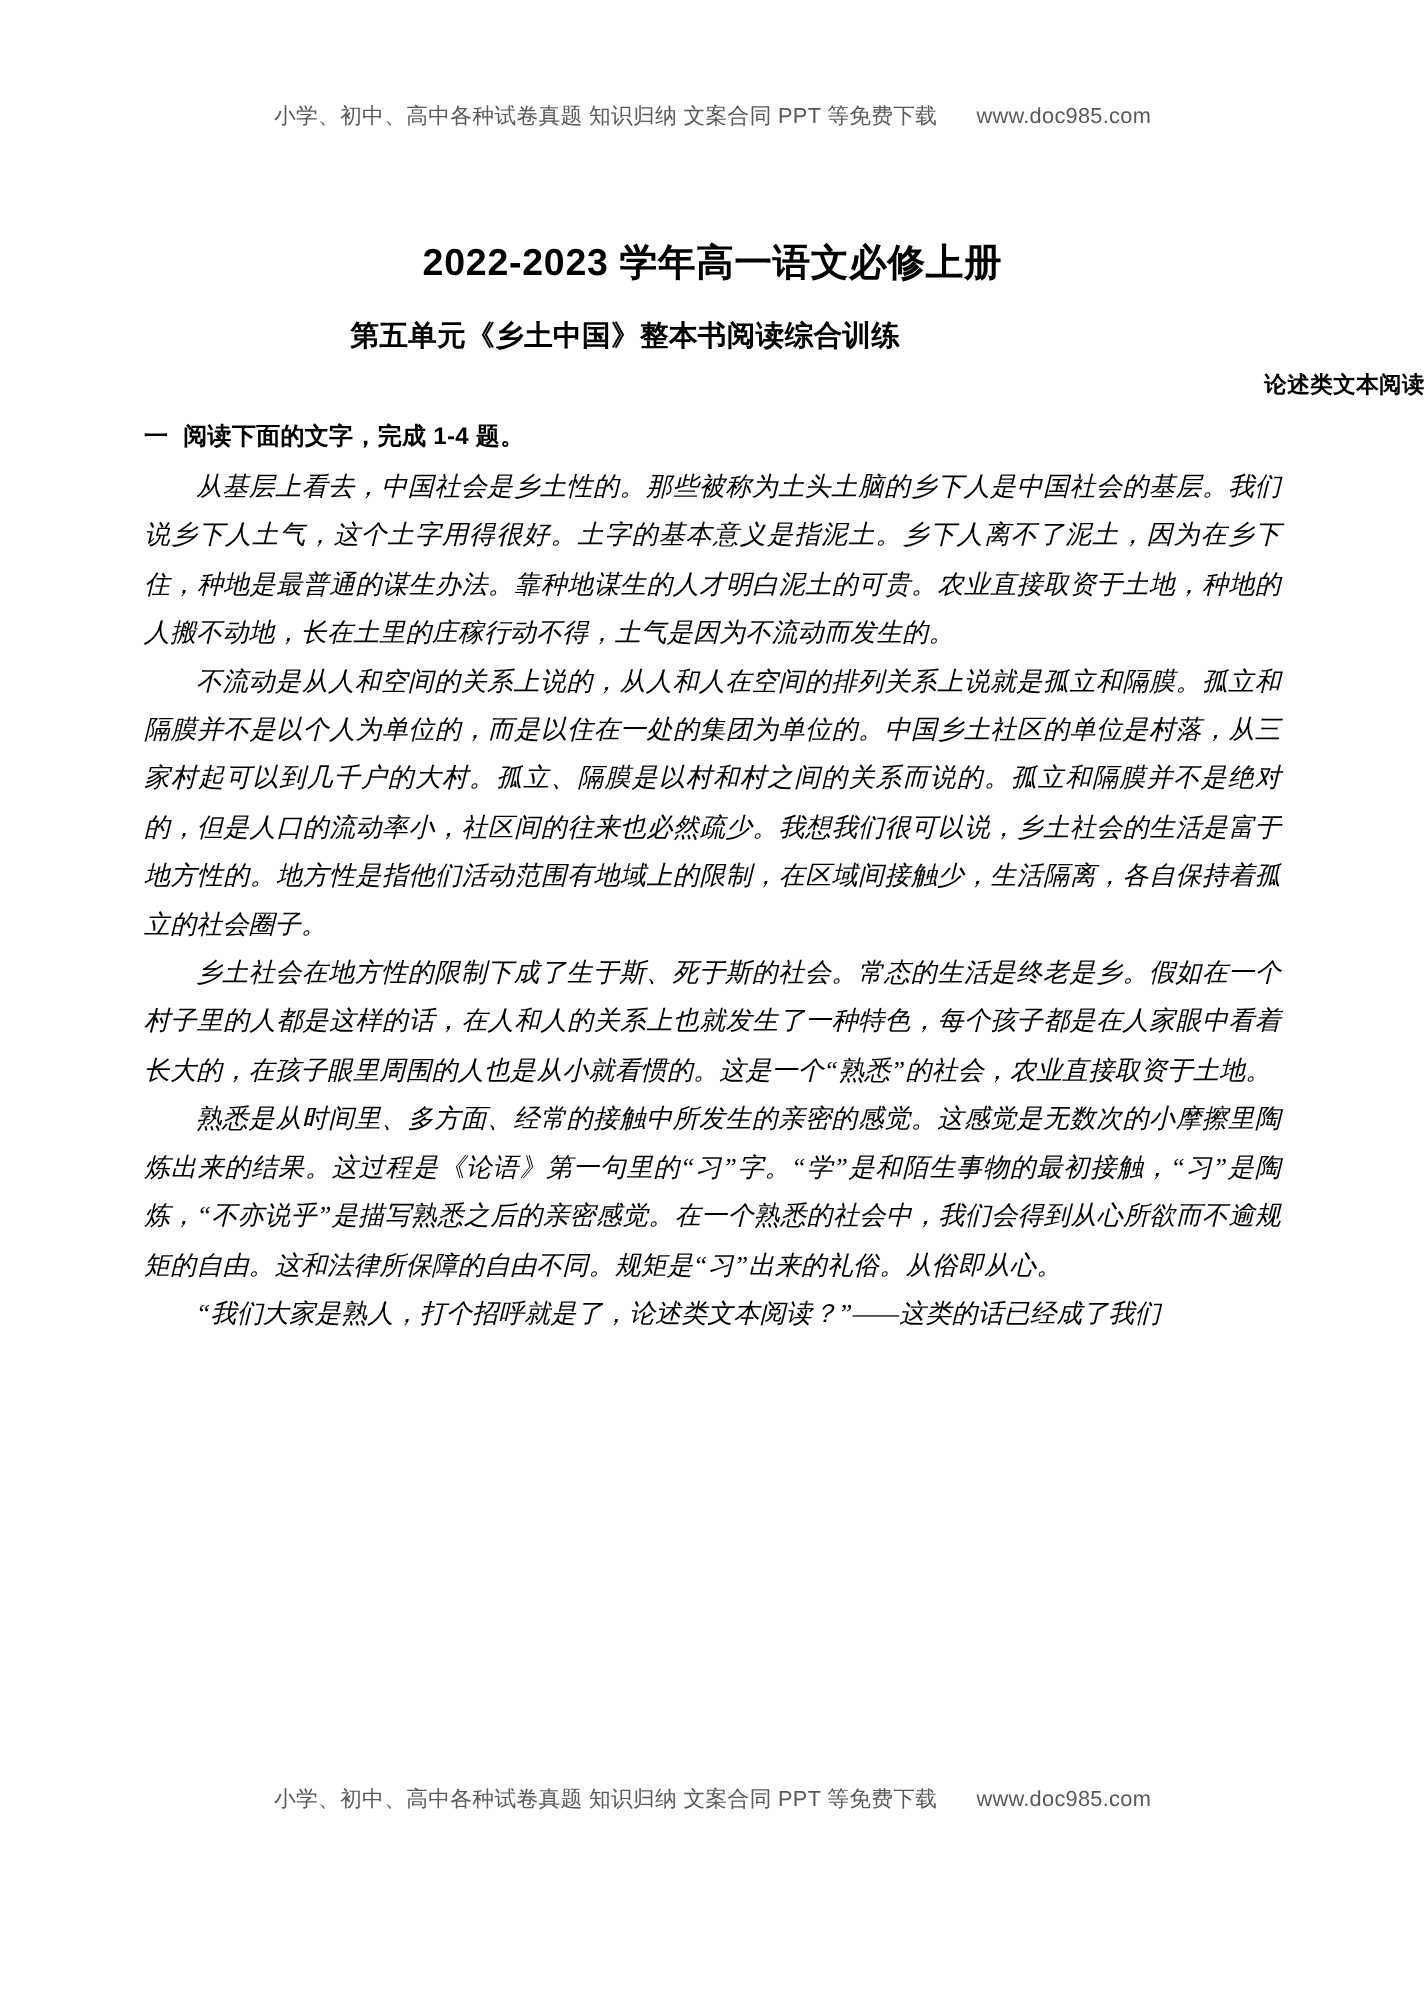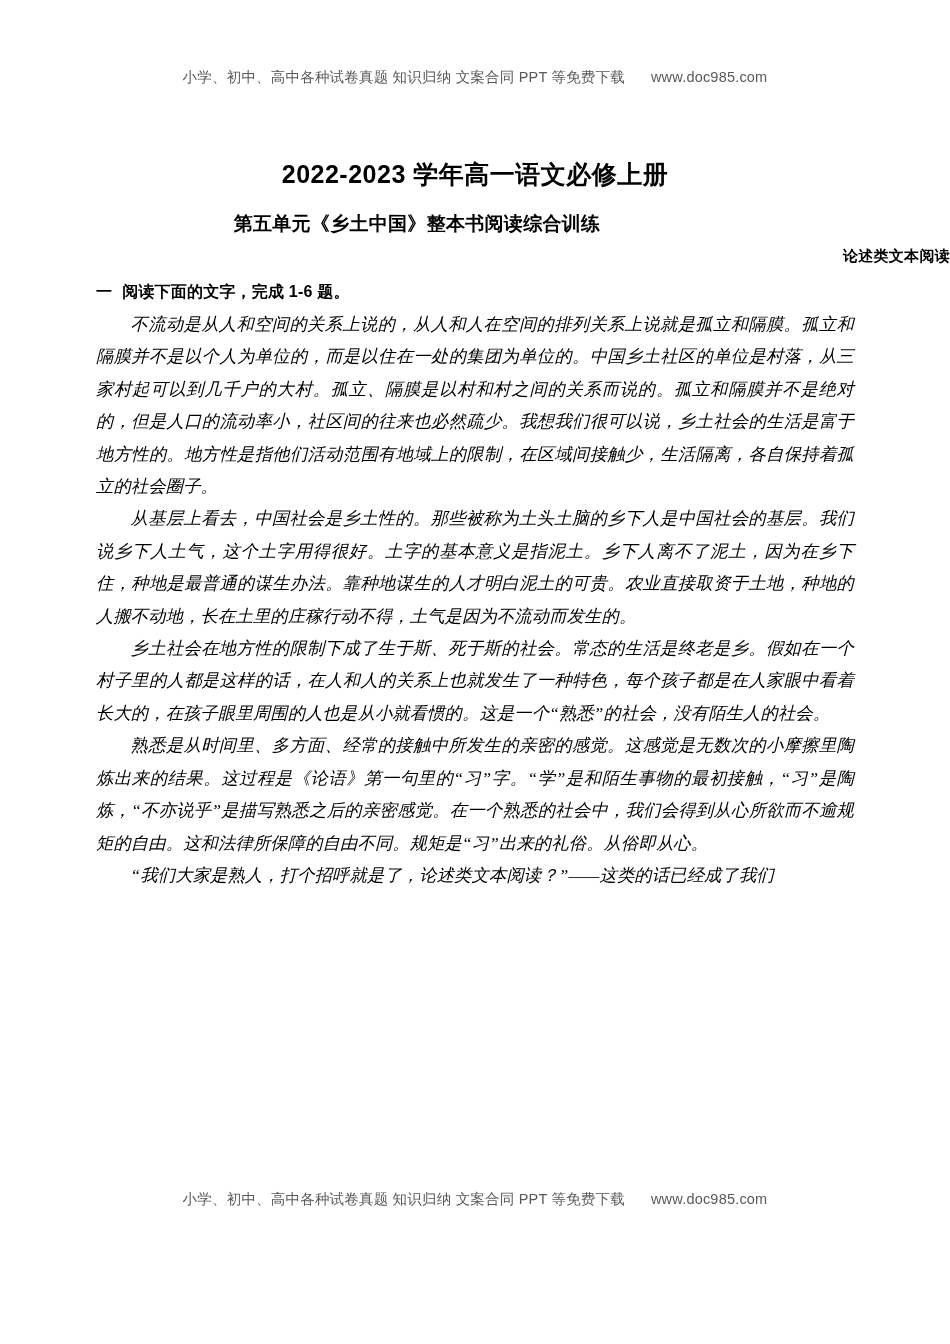--- a/index.html
+++ b/index.html
@@ -122,26 +122,26 @@
     <span>小学、初中、高中各种试卷真题 知识归纳 文案合同 PPT 等免费下载</span><span class="site">www.doc985.com</span>
   </div>
 
   <div class="title-main">2022-2023 学年高一语文必修上册</div>
   <div class="title-sub">第五单元《乡土中国》整本书阅读综合训练</div>
   <div class="title-section">论述类文本阅读</div>
 
   <div class="body-block">
 
     <div class="question-heading">
-      <span class="q-num">一</span><span>阅读下面的文字，完成 1-6 题。</span>
+      <span class="q-num">一</span><span>阅读下面的文字，完成 1-4 题。</span>
     </div>
 
+    <p class="para">从基层上看去，中国社会是乡土性的。那些被称为土头土脑的乡下人是中国社会的基层。我们说乡下人土气，这个土字用得很好。土字的基本意义是指泥土。乡下人离不了泥土，因为在乡下住，种地是最普通的谋生办法。靠种地谋生的人才明白泥土的可贵。农业直接取资于土地，种地的人搬不动地，长在土里的庄稼行动不得，土气是因为不流动而发生的。</p>
     <p class="para">不流动是从人和空间的关系上说的，从人和人在空间的排列关系上说就是孤立和隔膜。孤立和隔膜并不是以个人为单位的，而是以住在一处的集团为单位的。中国乡土社区的单位是村落，从三家村起可以到几千户的大村。孤立、隔膜是以村和村之间的关系而说的。孤立和隔膜并不是绝对的，但是人口的流动率小，社区间的往来也必然疏少。我想我们很可以说，乡土社会的生活是富于地方性的。地方性是指他们活动范围有地域上的限制，在区域间接触少，生活隔离，各自保持着孤立的社会圈子。</p>
-    <p class="para">从基层上看去，中国社会是乡土性的。那些被称为土头土脑的乡下人是中国社会的基层。我们说乡下人土气，这个土字用得很好。土字的基本意义是指泥土。乡下人离不了泥土，因为在乡下住，种地是最普通的谋生办法。靠种地谋生的人才明白泥土的可贵。农业直接取资于土地，种地的人搬不动地，长在土里的庄稼行动不得，土气是因为不流动而发生的。</p>
-    <p class="para">乡土社会在地方性的限制下成了生于斯、死于斯的社会。常态的生活是终老是乡。假如在一个村子里的人都是这样的话，在人和人的关系上也就发生了一种特色，每个孩子都是在人家眼中看着长大的，在孩子眼里周围的人也是从小就看惯的。这是一个“熟悉”的社会，没有陌生人的社会。</p>
+    <p class="para">乡土社会在地方性的限制下成了生于斯、死于斯的社会。常态的生活是终老是乡。假如在一个村子里的人都是这样的话，在人和人的关系上也就发生了一种特色，每个孩子都是在人家眼中看着长大的，在孩子眼里周围的人也是从小就看惯的。这是一个“熟悉”的社会，农业直接取资于土地。</p>
     <p class="para">熟悉是从时间里、多方面、经常的接触中所发生的亲密的感觉。这感觉是无数次的小摩擦里陶炼出来的结果。这过程是《论语》第一句里的“习”字。“学”是和陌生事物的最初接触，“习”是陶炼，“不亦说乎”是描写熟悉之后的亲密感觉。在一个熟悉的社会中，我们会得到从心所欲而不逾规矩的自由。这和法律所保障的自由不同。规矩是“习”出来的礼俗。从俗即从心。</p>
     <p class="para last-clipped">“我们大家是熟人，打个招呼就是了，论述类文本阅读？”——这类的话已经成了我们</p>
 
   </div>
 
   <div class="running-head" id="doc-footer">
     <span>小学、初中、高中各种试卷真题 知识归纳 文案合同 PPT 等免费下载</span><span class="site">www.doc985.com</span>
   </div>
 
 </div>

